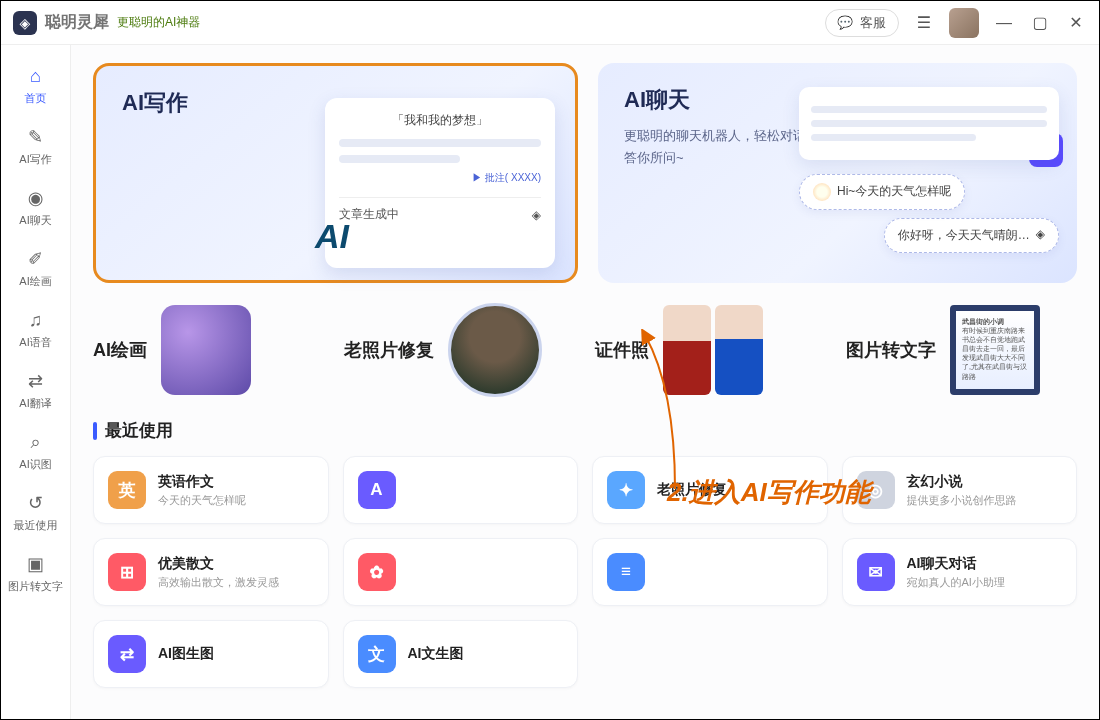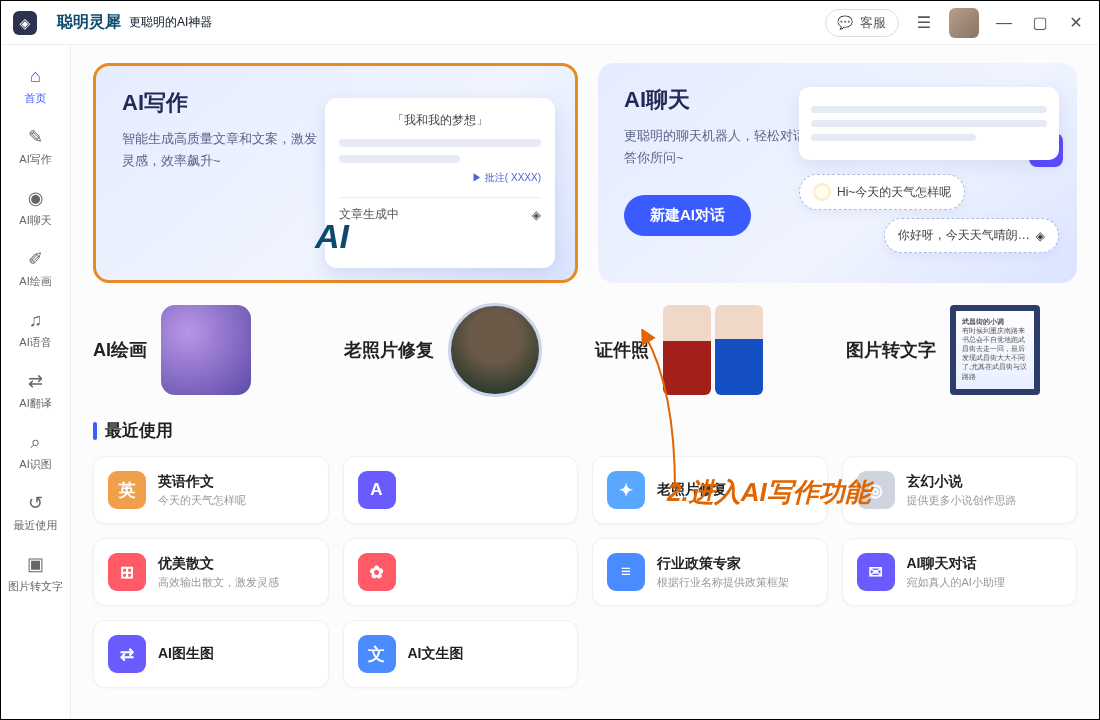--- a/index.html
+++ b/index.html
@@ -1,22 +1,22 @@
 <!DOCTYPE html>
 <html><head>
 <meta charset="utf-8">
 <style>
 * { margin: 0; padding: 0; box-sizing: border-box; font-family: "Microsoft YaHei", "PingFang SC", sans-serif; }
 body { width: 1100px; height: 720px; background: #fff; overflow: hidden; border: 1px solid #000; position: relative; }
 
 
 .titlebar { height: 44px; display: flex; align-items: center; padding: 0 12px; border-bottom: 1px solid #eee; }
 .logo { width: 24px; height: 24px; background: #2b3350; border-radius: 6px; display: flex; align-items: center; justify-content: center; color: #fff; font-size: 14px; }
-.app-name { font-size: 16px; font-weight: 700; margin-left: 20px; color: #0c4a6e; }
-.app-tag { font-size: 12px; color: #0f172a; margin-left: 8px; }
+.app-name { font-size: 16px; font-weight: 700; margin-left: 8px; color: #737373; }
+.app-tag { font-size: 12px; color: #4d7c0f; margin-left: 8px; }
 .titlebar-right { margin-left: auto; display: flex; align-items: center; gap: 14px; }
 .cs-btn { border: 1px solid #ddd; border-radius: 16px; padding: 4px 12px; font-size: 13px; display: flex; align-items: center; gap: 6px; color: #555; cursor: pointer; }
 .menu-icon, .win-btn { width: 22px; height: 22px; display: flex; align-items: center; justify-content: center; color: #555; cursor: pointer; font-size: 16px; }
 .avatar { width: 30px; height: 30px; border-radius: 6px; background: linear-gradient(135deg,#b8a090,#8a7360); }
 
 
 .layout { display: flex; height: calc(720px - 44px); }
 .sidebar { width: 70px; border-right: 1px solid #eee; padding-top: 10px; }
 .nav-item { display: flex; flex-direction: column; align-items: center; gap: 4px; padding: 10px 0; font-size: 11px; color: #666; cursor: pointer; }
 .nav-item.active { color: #3b5bff; }
@@ -33,21 +33,21 @@
 .mock { position: absolute; right: 20px; top: 32px; width: 230px; height: 170px; background: #fff; border-radius: 12px; box-shadow: 0 6px 18px rgba(60,80,160,.15); padding: 14px; }
 .mock .quote { font-size: 12px; color: #444; text-align: center; margin-bottom: 10px; }
 .mock .bar { height: 8px; background: #e6eaf5; border-radius: 4px; margin: 8px 0; }
 .mock .bar.s { width: 60%; }
 .mock .note { color: #4a63d6; font-size: 10px; text-align: right; margin: 6px 0 12px; }
 .mock-footer { display: flex; align-items: center; justify-content: space-between; border-top: 1px solid #eee; padding-top: 8px; font-size: 12px; color: #555; }
 .ai-badge { position: absolute; left: -10px; bottom: 12px; font-size: 34px; font-weight: 800; color: #0c4a6e; font-style: italic; }
 .mock-chat { position: absolute; right: 18px; top: 24px; width: 260px; }
 .chat-win { background: #fff; border-radius: 10px; box-shadow: 0 6px 18px rgba(60,80,160,.12); padding: 12px; margin-bottom: 14px; }
 .chat-win .bar { height: 7px; background: #e6eaf5; border-radius: 4px; margin: 7px 0; }
-.bubble { background: #fff; border: 1px dashed #aeb9e8; border-radius: 18px; padding: 8px 13px; font-size: 12px; color: #444; display: inline-flex; align-items: center; gap: 6px; margin-bottom: 8px; box-shadow: 0 3px 10px rgba(60,80,160,.08); }
+.bubble { background: #fff; border: 1px dashed #aeb9e8; border-radius: 18px; padding: 8px 13px; font-size: 12px; color: #444; display: inline-flex; gap: 6px; margin-bottom: 8px; box-shadow: 0 3px 10px rgba(60,80,160,.08); }
 .bubble.r { float: right; clear: both; }
 .emoji-face { width: 18px; height: 18px; border-radius: 50%; background: radial-gradient(circle,#ffe 40%,#fc9); display: inline-block; }
 .square-btn { position: absolute; right: 14px; top: 70px; width: 34px; height: 34px; background: #5a4bff; border-radius: 8px; display: flex; align-items: center; justify-content: center; color: #fff; }
 
 
 .features { display: flex; gap: 20px; margin-top: 20px; }
 .feat { flex: 1; display: flex; align-items: center; gap: 14px; }
 .feat-title { font-size: 18px; font-weight: 700; color: #222; }
 .feat-img { width: 90px; height: 90px; border-radius: 14px; flex-shrink: 0; }
 .fi-paint { background: radial-gradient(circle at 30% 30%,#b896e8,#5d4aa8); }
@@ -131,38 +131,36 @@
         <div class="nav-ico">▣</div>
         <span>图片转文字</span>
       </div>
   </div>
 
   <div class="main">
     <div class="hero">
 
       <div class="card write">
         <h2>AI写作</h2>
-        <div class="desc">智能生成高质量文章和文案，激发灵感，效率飙升~</div>
         <div class="mock">
           <div class="ai-badge">AI</div>
           <div class="quote">「我和我的梦想」</div>
           <div class="bar"></div>
             <div class="bar s"></div>
           <div class="note">▶ 批注( XXXX)</div>
           <div class="mock-footer">
               <span>文章生成中</span>
               <span>◈</span>
             </div>
         </div>
       </div>
 
       <div class="card">
         <h2>AI聊天</h2>
         <div class="desc">更聪明的聊天机器人，轻松对话，答你所问~</div>
-        <button class="pill-btn">新建AI对话</button>
         <div class="square-btn">☺</div>
         <div class="mock-chat">
           <div class="chat-win">
               <div class="bar"></div>
               <div class="bar"></div>
               <div class="bar" style="width:70%"></div>
             </div>
           <div class="bubble">
               <span class="emoji-face"></span>
               <span>Hi~今天的天气怎样呢</span>
@@ -227,24 +225,20 @@
   <div class="til-txt">
             <div class="til-t">优美散文</div>
             <div class="til-s">高效输出散文，激发灵感</div>
           </div>
         </div>
         <div class="til">
           <div class="til-ico" style="background:#ff5a66">✿</div>
         </div>
         <div class="til">
           <div class="til-ico" style="background:#4a8cff">≡</div>
-  <div class="til-txt">
-            <div class="til-t">行业政策专家</div>
-            <div class="til-s">根据行业名称提供政策框架</div>
-          </div>
         </div>
         <div class="til">
           <div class="til-ico" style="background:#6a5bff">✉</div>
   <div class="til-txt">
             <div class="til-t">AI聊天对话</div>
             <div class="til-s">宛如真人的AI小助理</div>
           </div>
         </div>
         <div class="til">
           <div class="til-ico" style="background:#6a5bff">⇄</div>

